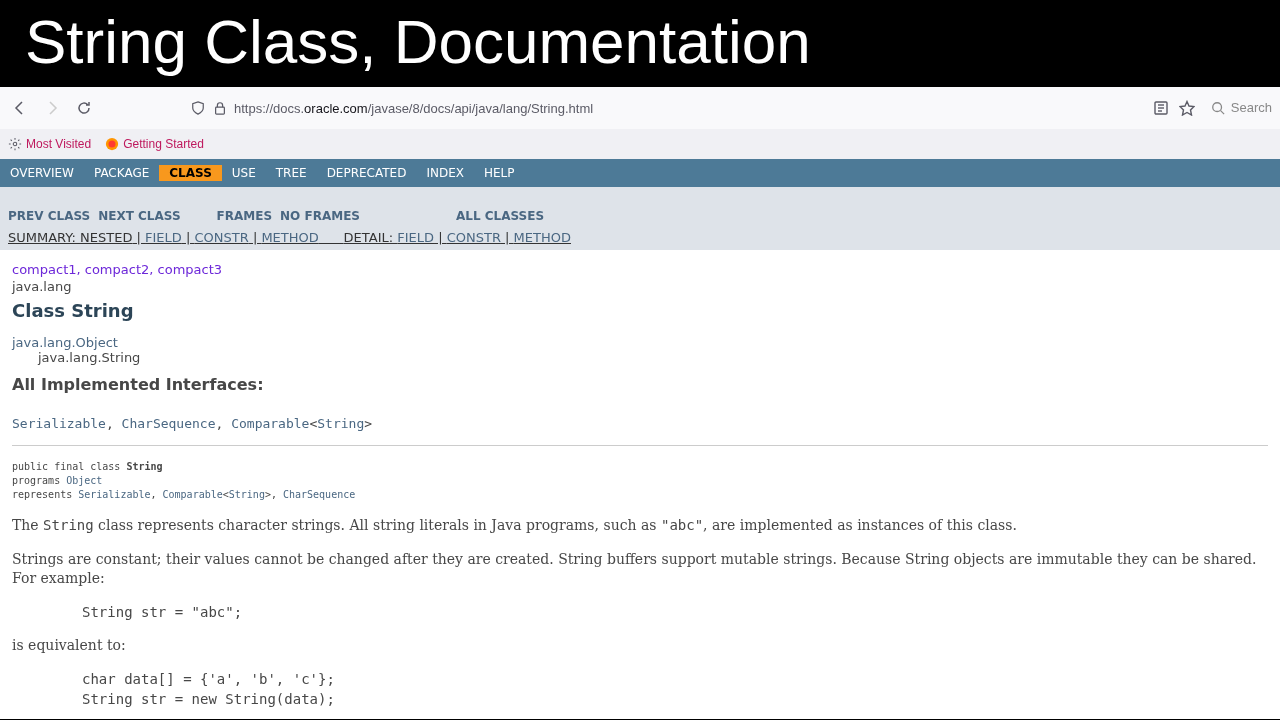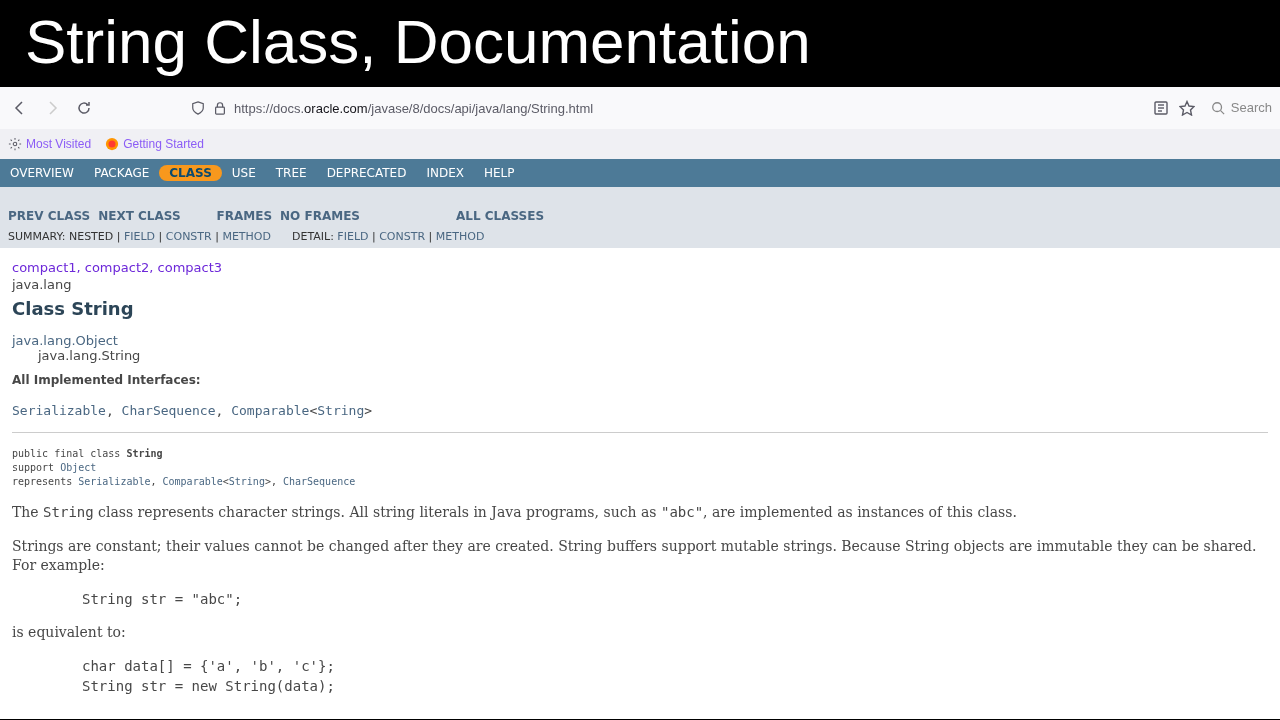--- a/index.html
+++ b/index.html
@@ -8,41 +8,41 @@
   .browser-toolbar { background: #f9f9fb; height: 42px; display: flex; align-items: center; padding: 0 8px; gap: 8px; color: #5b5b66; font-size: 13px; }
   .nav-btn { width: 24px; height: 24px; display: flex; align-items: center; justify-content: center; cursor: pointer; }
   .nav-btn svg { stroke: #5b5b66; fill: none; stroke-width: 1.5; }
   .nav-btn.forward svg { stroke: #ccc; }
   .url-bar { flex: 1; display: flex; align-items: center; padding: 0 6px; gap: 6px; margin-left: 80px; }
   .url-text { color: #5b5b66; font-size: 13px; }
   .url-text .domain { color: #15141a; }
   .tb-icon { width: 16px; height: 16px; display: flex; align-items: center; justify-content: center; }
   .tb-right { display: flex; align-items: flex-start; gap: 10px; }
   .search-box { display: flex; align-items: center; gap: 6px; padding-left: 6px; color: #888; font-size: 13px; }
-  .bookmarks-bar { background: #f0f0f4; height: 30px; display: flex; align-items: center; padding: 0 8px; gap: 14px; font-size: 12px; color: #8b5cf6; }
+  .bookmarks-bar { background: #f0f0f4; height: 30px; display: flex; align-items: center; padding: 0 8px; gap: 14px; font-size: 12px; color: #be185d; }
   .bm-item { display: flex; align-items: center; gap: 4px; cursor: pointer; }
   .content-area { background: #fff; height: calc(720px - 88px - 42px - 30px); overflow: hidden; }
   .top-nav { background: #4d7a97; color: #fff; display: flex; align-items: center; padding: 0 0; font-size: 12px; height: 28px; font-family: 'DejaVu Sans', Arial, sans-serif; }
   .top-nav div { padding: 1px 10px; cursor: pointer; }
-  .top-nav .active { background: #f8981d; color: #0c4a6e; font-weight: bold; border-radius: 9px; }
+  .top-nav .active { background: #f8981d; color: #000000; font-weight: bold; }
   .sub-nav-wrap { background: #dee3e9; padding: 2px 8px; font-size: 12px; font-family: 'DejaVu Sans', Arial, sans-serif; }
   .sub-nav { display: flex; gap: 16px; padding: 4px 0; }
   .sub-nav .group { display: flex; gap: 8px; margin-top: 16px; }
   .sub-nav a { color: #4a6782; font-weight: bold; text-decoration: none; }
   .sub-nav a.nav-item { color: #4a6782; }
-  .summary-line { padding: 3px 0; font-size: 11px; color: #333; }
+  .summary-line { padding: 3px 0; font-size: 13px; color: #333; text-decoration: underline; }
   .summary-line a { color: #4a6782; text-decoration: none; }
   .doc-body { padding: 12px 12px; font-family: 'DejaVu Sans', Arial, sans-serif; font-size: 13px; color: #474747; }
   .sub-title { color: #6d28d9; font-size: 13px; margin-bottom: 2px; }
   .pkg-name { font-size: 13px; margin-bottom: 6px; }
   .title { color: #2c4557; font-size: 18px; font-weight: bold; margin-bottom: 14px; }
   .inheritance a { color: #4a6782; text-decoration: none; }
   .inheritance .indent { margin-left: 26px; }
   .inheritance { margin-bottom: 10px; }
-  .inter-label { font-size: 12px; font-weight: bold; margin-bottom: 16px; }
+  .inter-label { font-size: 16px; font-weight: bold; margin-bottom: 22px; }
   .mono { font-family: 'DejaVu Sans Mono', monospace; }
   .doc-body a { color: #4a6782; text-decoration: none; }
   hr { border: none; border-top: 1px solid #ccc; margin: 14px 0; }
   .signature { font-family: 'DejaVu Sans Mono', monospace; font-size: 10px; line-height: 1.4; margin-bottom: 14px; }
   .signature .strong { font-weight: bold; }
   .desc p { font-family: 'DejaVu Serif', Georgia, serif; font-size: 14px; margin-bottom: 14px; line-height: 1.4; }
   .desc code { font-family: 'DejaVu Sans Mono', monospace; }
   pre.code { font-family: 'DejaVu Sans Mono', monospace; font-size: 14px; margin: 0 0 14px 70px; line-height: 1.4; }
 </style>
 </head>
@@ -165,21 +165,21 @@
 
     <div class="inter-label">All Implemented Interfaces:</div>
     <div class="mono">
       <a href="#">Serializable</a>, <a href="#">CharSequence</a>, <a href="#">Comparable</a>&lt;<a href="#">String</a>&gt;
     </div>
 
     <hr>
 
     <div class="signature">
       <span>public final class </span><span class="strong">String</span><br>
-      <span>support </span><a href="#">Object</a><br>
+      <span>programs </span><a href="#">Object</a><br>
       <span>represents </span><a href="#">Serializable</a>, <a href="#">Comparable</a>&lt;<a href="#">String</a>&gt;, <a href="#">CharSequence</a>
     </div>
 
     <div class="desc">
       <p><span>The </span><code>String</code><span> class represents character strings. All string literals in Java programs, such as </span><code>"abc"</code><span>, are implemented as instances of this class.</span></p>
       <p>Strings are constant; their values cannot be changed after they are created. String buffers support mutable strings. Because String objects are immutable they can be shared. For example:</p>
     </div>
     <pre class="code">String str = "abc";</pre>
     <div class="desc">
         <p>is equivalent to:</p>

